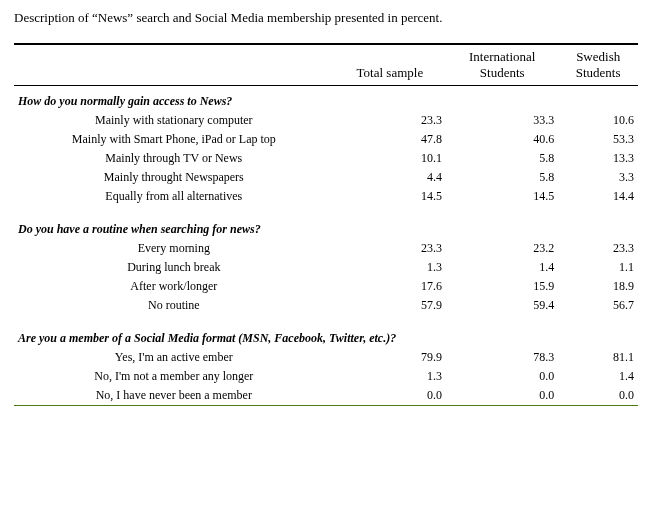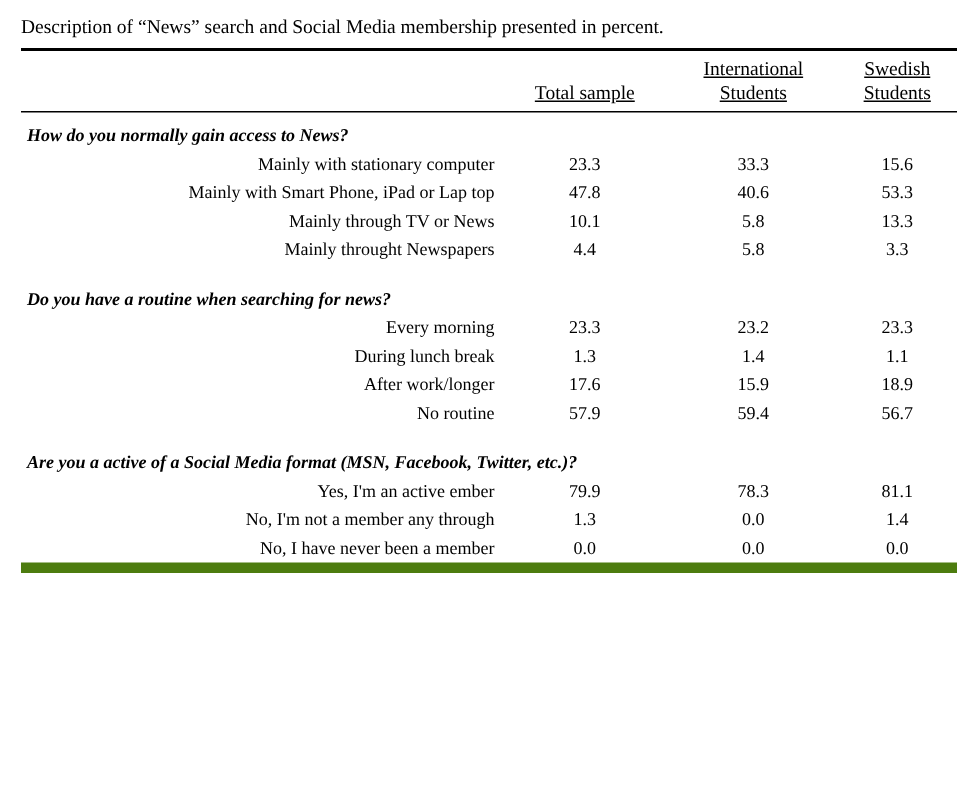--- a/index.html
+++ b/index.html
@@ -7,62 +7,61 @@
       font-family: Georgia, 'Times New Roman', serif;
       font-size: 13px;
       background: #fff;
       color: #000;
       width: 652px;
       min-height: 523px;
       padding: 10px 14px;
     }
     .caption {
       font-size: 13px;
-      margin-bottom: 6px;
+      margin-bottom: 17px;
     }
     table {
       width: 100%;
       border-collapse: collapse;
       border-top: 2px solid #000;
     }
     thead tr {
       border-bottom: 1px solid #000;
     }
     th {
       font-weight: normal;
       text-align: center;
       padding: 4px 4px 4px 4px;
       vertical-align: bottom;
       font-size: 13px;
-      text-decoration: underline;
     }
     th.col-label {
       text-align: left;
     }
     td {
       padding: 2px 4px;
       vertical-align: top;
       font-size: 12px;
     }
     td.label-col {
-      text-align: right;
+      text-align: center;
     }
     td.num-col {
-      text-align: center;
+      text-align: right;
     }
     .section-header td {
       font-weight: bold;
       font-style: italic;
       padding-top: 8px;
     }
     .spacer-row td {
       height: 8px;
     }
     .bottom-border {
-      border-bottom: 7px solid #4d7c0f;
+      border-bottom: 1px solid #4d7c0f;
     }
   </style>
 </head>
 <body>
 
 <p class="caption">Description of “News” search and Social Media membership presented in percent.</p>
 
 <table>
   <thead>
     <tr>
@@ -79,39 +78,45 @@
     </tr>
   </thead>
   <tbody id="table-body">
   <tr class="section-header">
         <td colspan="4">How do you normally gain access to News?</td>
       </tr>
       <tr>
       <td class="label-col">Mainly with stationary  computer</td>
       <td class="num-col">23.3</td>
       <td class="num-col">33.3</td>
-      <td class="num-col">15.6</td>
+      <td class="num-col">10.6</td>
     </tr>
       <tr>
       <td class="label-col">Mainly with Smart Phone, iPad or Lap top</td>
       <td class="num-col">47.8</td>
       <td class="num-col">40.6</td>
       <td class="num-col">53.3</td>
     </tr>
       <tr>
       <td class="label-col">Mainly through TV or News</td>
       <td class="num-col">10.1</td>
       <td class="num-col">5.8</td>
       <td class="num-col">13.3</td>
     </tr>
       <tr>
       <td class="label-col">Mainly throught Newspapers</td>
       <td class="num-col">4.4</td>
       <td class="num-col">5.8</td>
       <td class="num-col">3.3</td>
+    </tr>
+      <tr>
+      <td class="label-col">Equally from all alternatives</td>
+      <td class="num-col">14.5</td>
+      <td class="num-col">14.5</td>
+      <td class="num-col">14.4</td>
     </tr>
       <tr class="spacer-row">
         <td colspan="4"></td>
       </tr>
       <tr class="section-header">
         <td colspan="4">Do you have a routine when searching for news?</td>
       </tr>
       <tr>
       <td class="label-col">Every morning</td>
       <td class="num-col">23.3</td>
@@ -133,30 +138,30 @@
       <tr>
       <td class="label-col">No routine</td>
       <td class="num-col">57.9</td>
       <td class="num-col">59.4</td>
       <td class="num-col">56.7</td>
     </tr>
       <tr class="spacer-row">
         <td colspan="4"></td>
       </tr>
       <tr class="section-header">
-        <td colspan="4">Are you a active of a Social Media format (MSN, Facebook, Twitter, etc.)?</td>
+        <td colspan="4">Are you a member of a Social Media format (MSN, Facebook, Twitter, etc.)?</td>
       </tr>
       <tr>
       <td class="label-col">Yes, I'm an active ember</td>
       <td class="num-col">79.9</td>
       <td class="num-col">78.3</td>
       <td class="num-col">81.1</td>
     </tr>
       <tr>
-      <td class="label-col">No, I'm not a member any through</td>
+      <td class="label-col">No, I'm not a member any longer</td>
       <td class="num-col">1.3</td>
       <td class="num-col">0.0</td>
       <td class="num-col">1.4</td>
     </tr>
       <tr class="bottom-border">
       <td class="label-col">No, I have never been a member</td>
       <td class="num-col">0.0</td>
       <td class="num-col">0.0</td>
       <td class="num-col">0.0</td>
     </tr>

